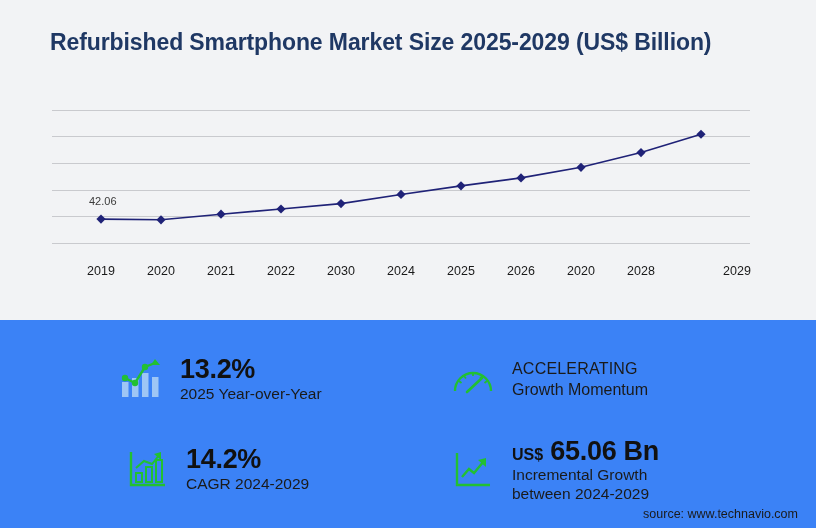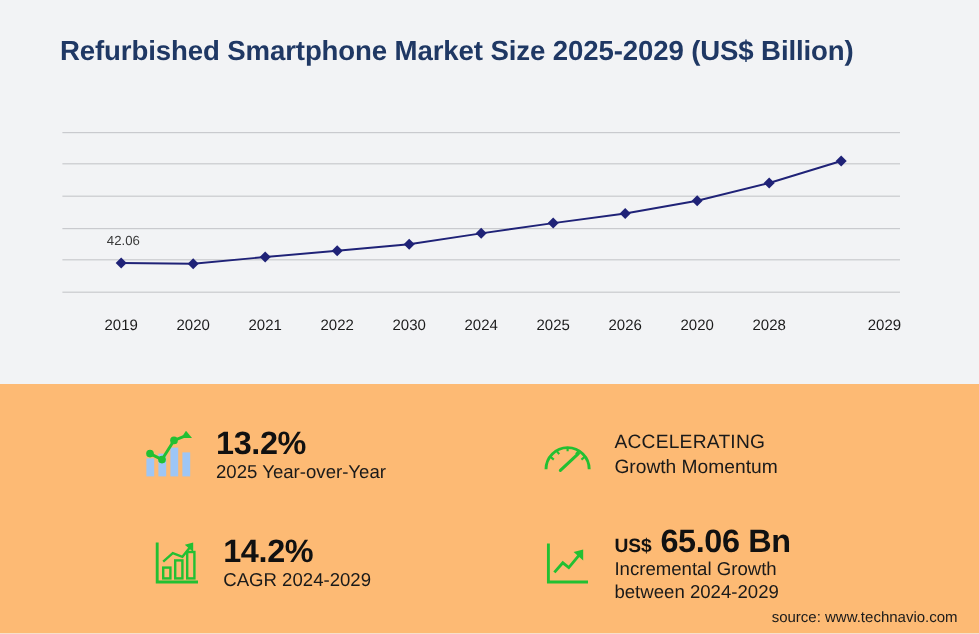--- a/index.html
+++ b/index.html
@@ -71,21 +71,21 @@
     color: #1a1a1a;
     transform: translateX(-50%);
     white-space: nowrap;
   }
 
   
   .stats {
     position: absolute;
     left: 0; top: 320px;
     width: 816px; height: 208px;
-    background: #fdba74;
+    background: #3b82f6;
   }
   .stat {
     position: absolute;
     display: flex;
     align-items: center;
   }
   .stat-icon {
     width: 46px; height: 46px;
     flex: 0 0 46px;
     margin-right: 16px;

